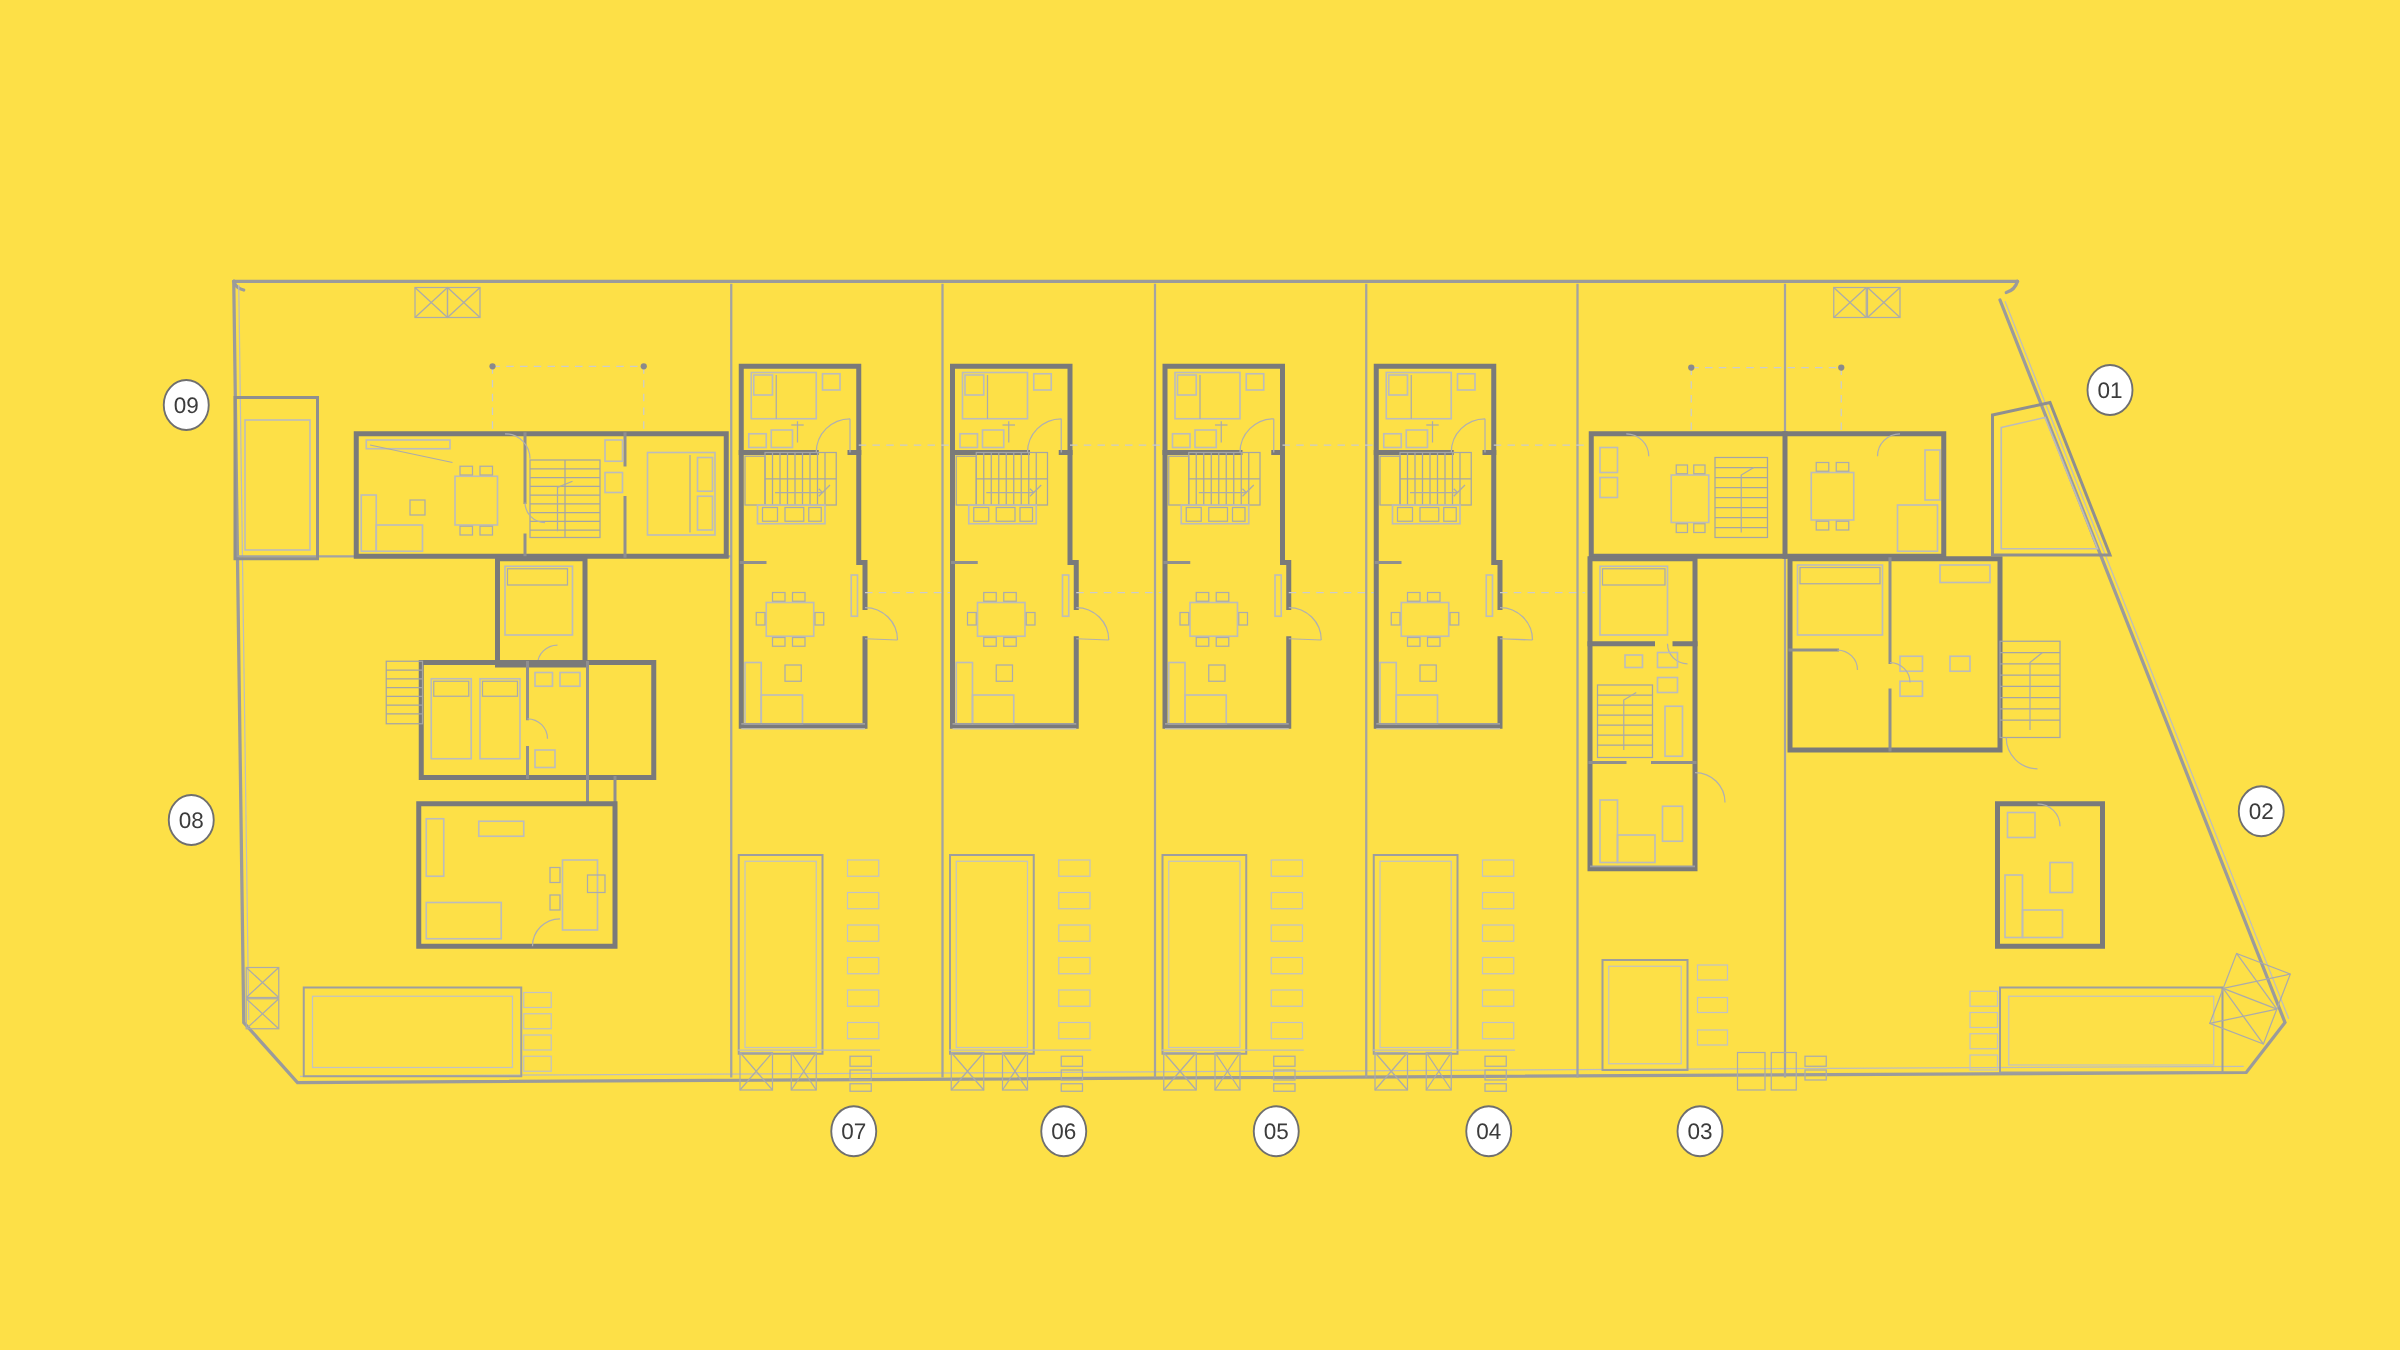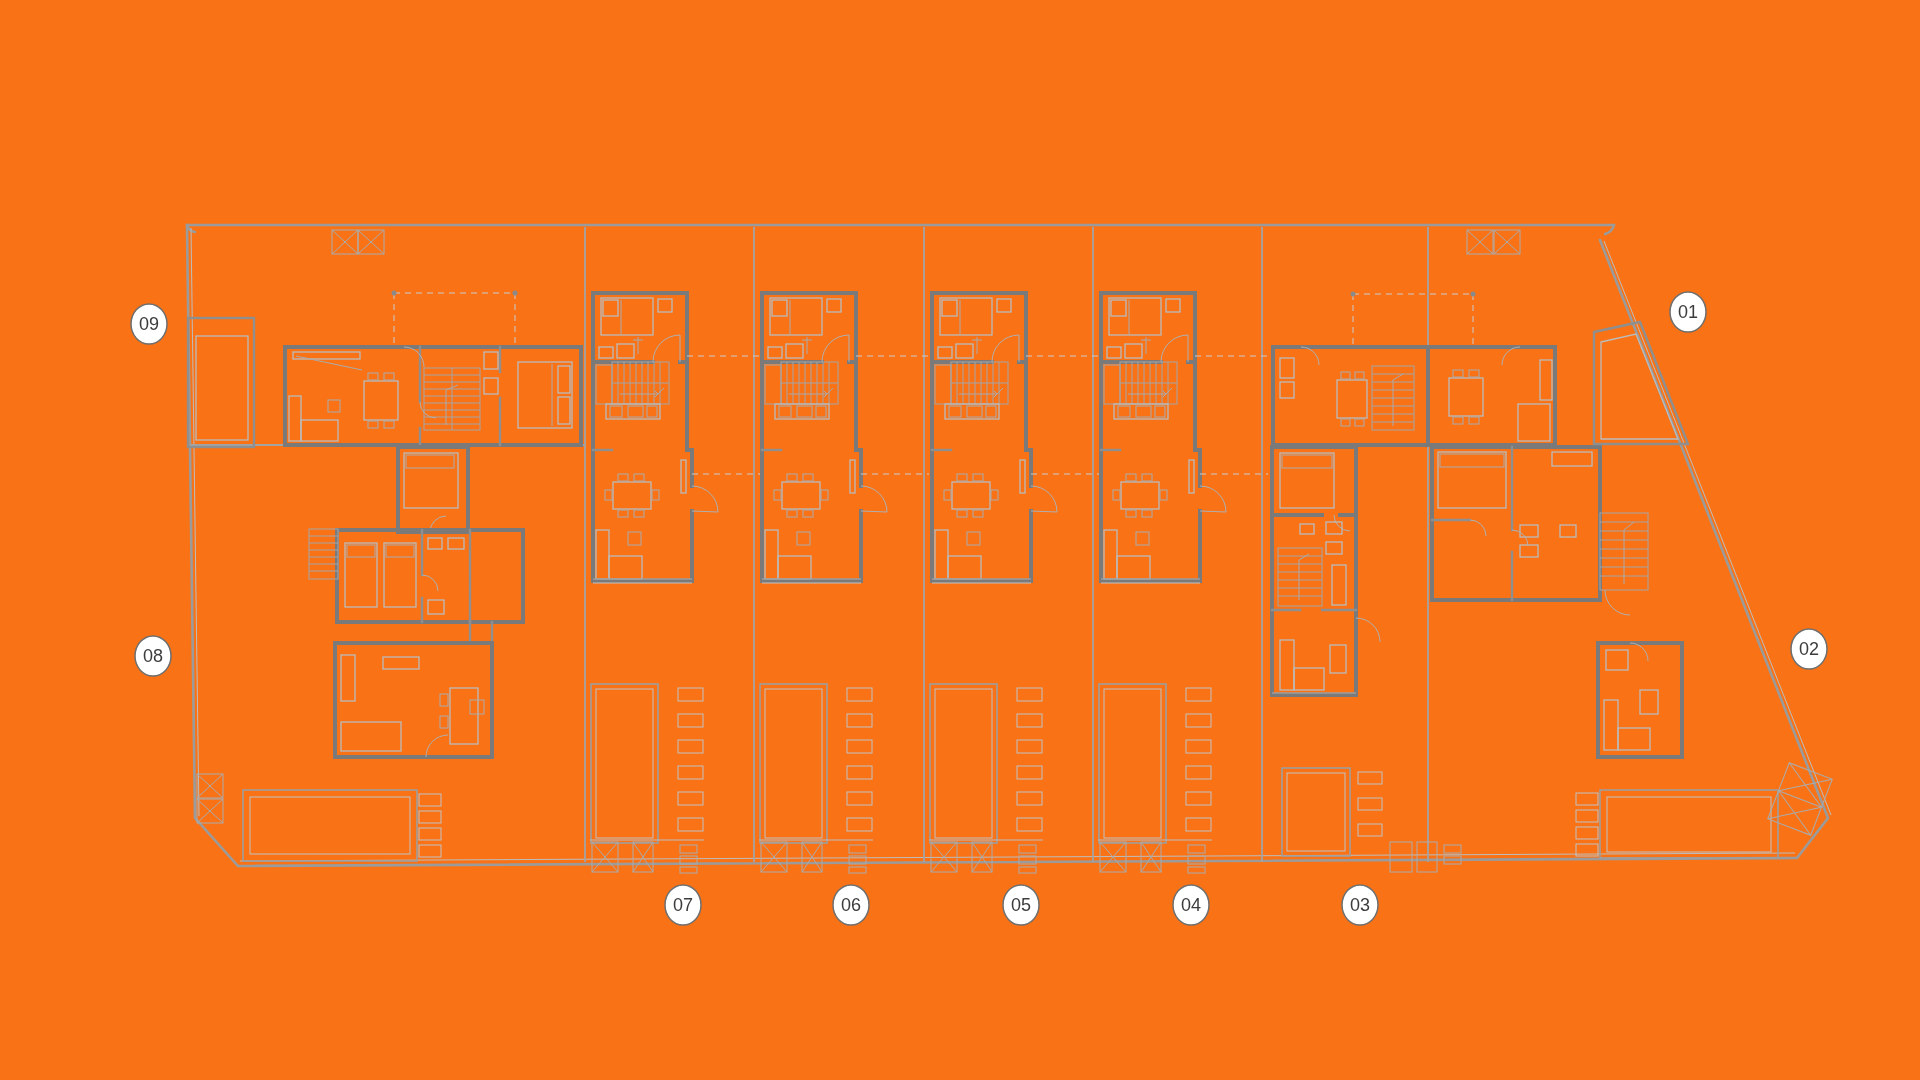--- a/index.html
+++ b/index.html
@@ -1,17 +1,17 @@
 <!DOCTYPE html>
 <html><head>
 <meta charset="utf-8">
 <style>
   html,body{margin:0;padding:0;background:#ffffff;}
   body{font-family:"Liberation Sans",sans-serif;}
-  .stage{position:relative;width:1920px;height:1080px;background:#f97316;overflow:hidden;}
+  .stage{position:relative;width:1920px;height:1080px;background:#fde047;overflow:hidden;}
   svg{display:block;}
   
   .wall{stroke:#7a7a7a;stroke-width:4;fill:none;stroke-linecap:square;}
   .wallmid{stroke:#8f8f8f;stroke-width:2.4;fill:none;stroke-linecap:square;}
   .bound{stroke:#9b9b9b;stroke-width:2.6;fill:none;stroke-linecap:round;}
   .boundthin{stroke:#bdbdbd;stroke-width:1;fill:none;}
   .divide{stroke:#a3a3a3;stroke-width:1.8;fill:none;}
   .furn{stroke:#bcbcbc;stroke-width:1.3;fill:none;}
   .furn2{stroke:#ababab;stroke-width:1;fill:none;}
   .pool{stroke:#9e9e9e;stroke-width:1.6;fill:none;}

